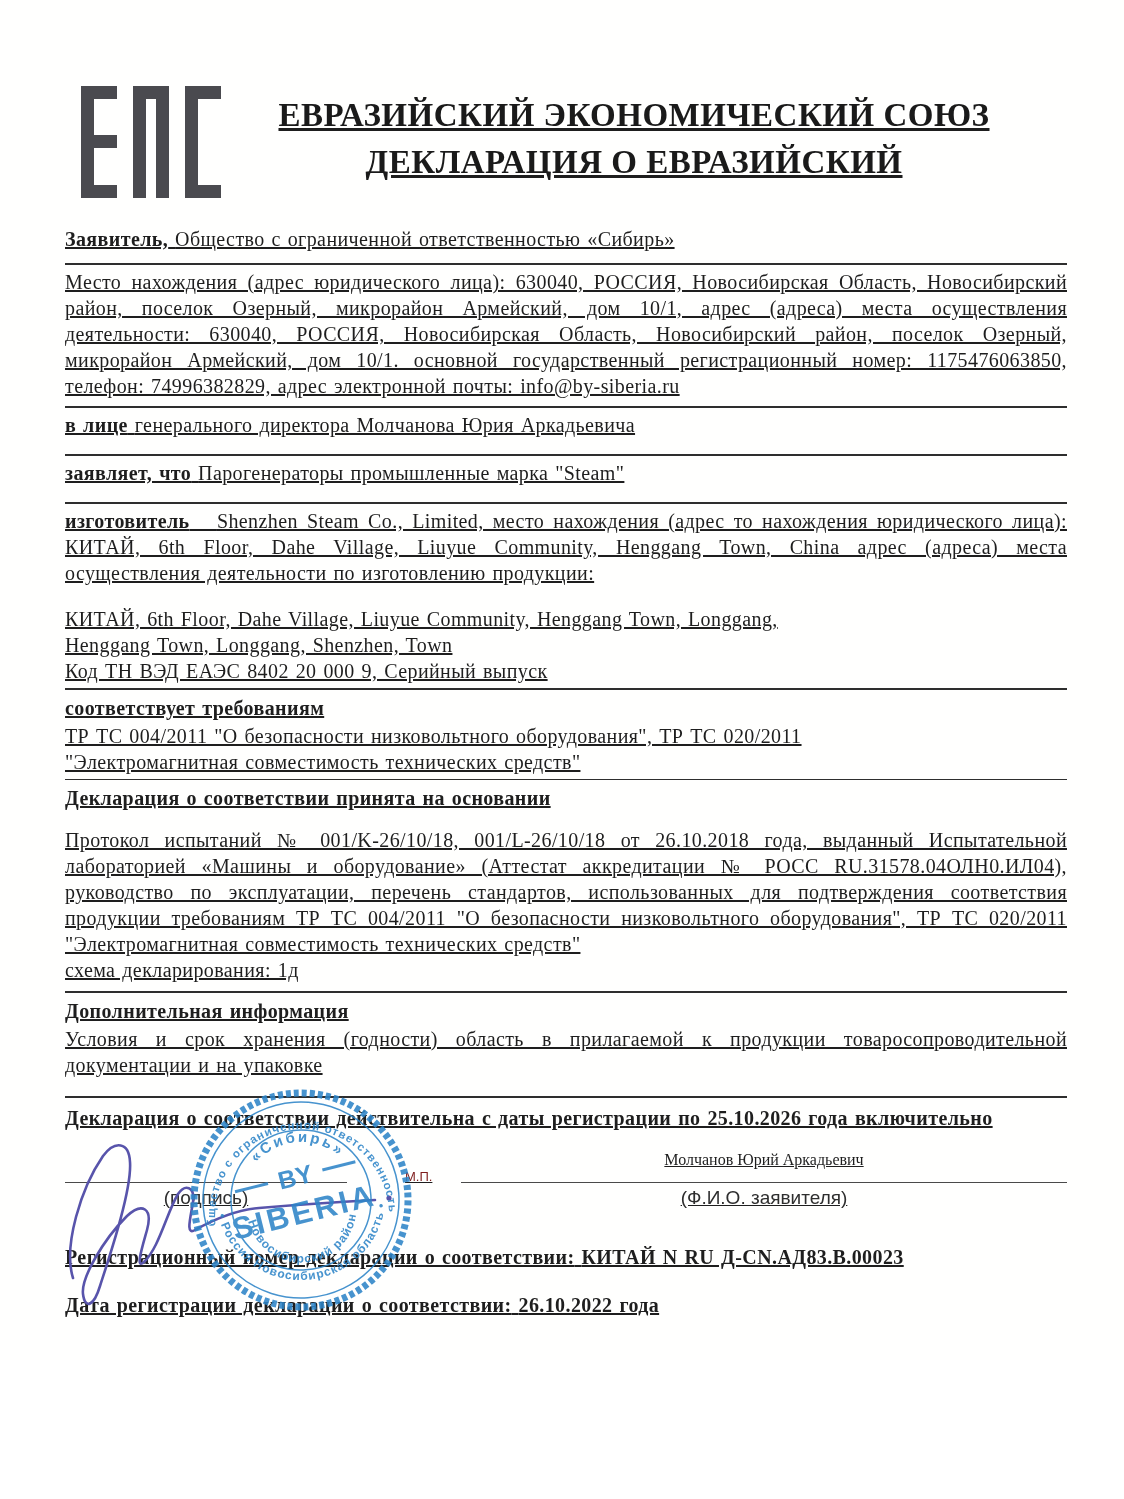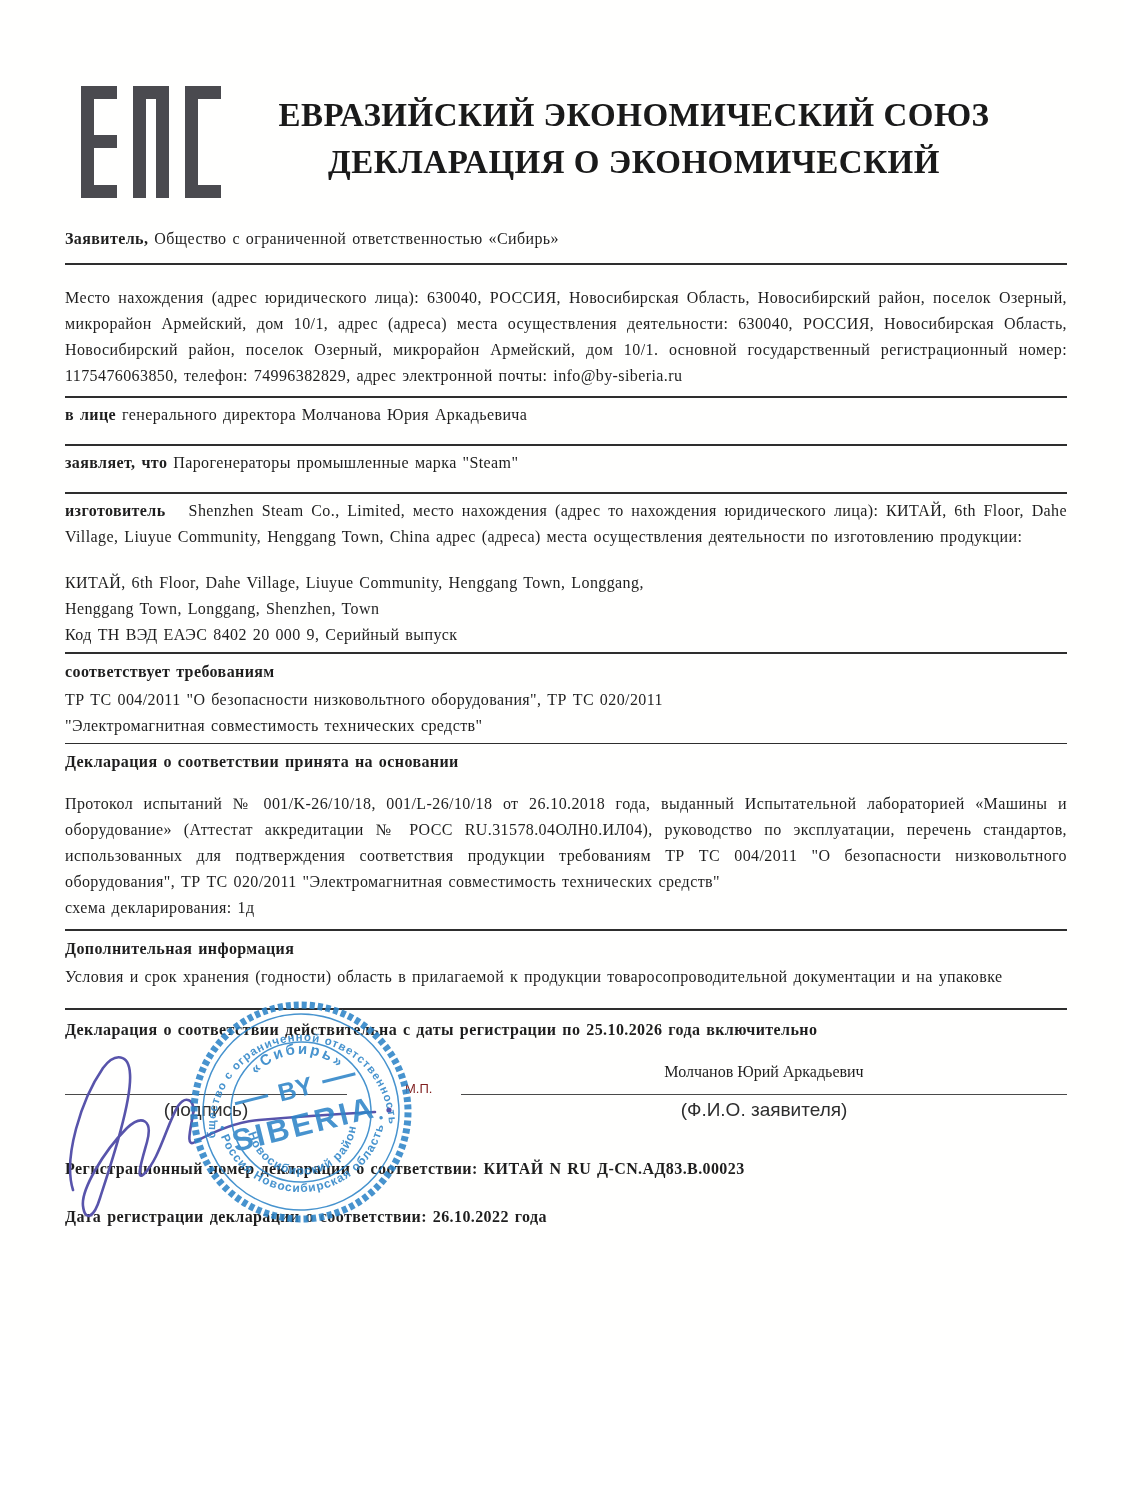--- a/index.html
+++ b/index.html
@@ -5,35 +5,36 @@
   html,body { margin:0; padding:0; background:#ffffff; }
   .page {
     position:relative;
     width:1124px; height:1360px;
     background:#fffffe;
     box-sizing:border-box;
     padding:86px 57px 0 65px;
     font-family:"Liberation Serif", serif;
     color:#1e1e1e;
     overflow:hidden;
+    text-decoration:underline;
   }
   
   .doc-header { display:flex; align-items:flex-start; }
   .eac-logo { width:140px; height:112px; margin-left:16px; flex:0 0 auto; }
   .titles { flex:1; text-align:center; font-weight:bold; font-size:33px; line-height:47px; letter-spacing:.5px; padding:6px 30px 0 10px; color:#1a1a1a; }
   
   .content { margin-top:24px; }
-  .content p, .content .ln { margin:0; font-size:16px; line-height:26px; letter-spacing:.4px; word-spacing:1.5px; }
+  .content p, .content .ln { margin:0; font-size:20px; line-height:26px; letter-spacing:.4px; word-spacing:1.5px; }
   .b { font-weight:bold; }
   .just { text-align:justify; }
   .hr { border-top:2px solid #2e2e2e; height:0; }
   .hr.thin { border-top-width:1.5px; }
   .mb4{margin-bottom:4px!important;} .mb8{margin-bottom:8px!important;}
   .p-applicant { margin-top:28px !important; margin-bottom:11px !important; }
-  .p-address { padding:20px 0 7px; }
+  .p-address { padding:4px 0 7px; }
   .p-inline { padding:4px 0 16px; }
   .sec-h { padding:5px 0 2px; }
   .p-basis { padding:14px 0 0; }
   .p-addinfo { padding:0 0 18px; }
   
   .validity-wrap { position:relative; margin-top:2px; }
   .p-validity { font-weight:bold; text-align:justify; word-spacing:8px; padding:5px 0 12px; }
   .sig-row { display:flex; align-items:flex-end; margin-top:4px; }
   .sig-left { width:282px; flex:0 0 auto; text-align:center; }
   .sig-mp { margin-left:58px; margin-bottom:26px; font-family:"Liberation Sans", sans-serif; font-size:13px; color:#7f1d1d; }
@@ -64,21 +65,21 @@
         <rect x="52" y="0" width="13" height="112"></rect>
         <rect x="75" y="0" width="13" height="112"></rect>
         <rect x="52" y="0" width="36" height="13"></rect>
         <rect x="104" y="0" width="13" height="112"></rect>
         <rect x="104" y="0" width="36" height="13"></rect>
         <rect x="104" y="99" width="36" height="13"></rect>
       </svg>
     </div>
     <div class="titles">
       <div>ЕВРАЗИЙСКИЙ ЭКОНОМИЧЕСКИЙ СОЮЗ</div>
-      <div>ДЕКЛАРАЦИЯ О ЭКОНОМИЧЕСКИЙ</div>
+      <div>ДЕКЛАРАЦИЯ О ЕВРАЗИЙСКИЙ</div>
     </div>
   </div>
 
   <div class="content">
 
     <p class="p-applicant"><span class="b">Заявитель,</span> <span>Общество с ограниченной ответственностью «Сибирь»</span></p>
 
     <div class="hr"></div>
 
     <p class="p-address just">Место нахождения (адрес юридического лица): 630040, РОССИЯ, Новосибирская Область, Новосибирский район, поселок Озерный, микрорайон Армейский, дом 10/1, адрес (адреса) места осуществления деятельности: 630040, РОССИЯ, Новосибирская Область, Новосибирский район, поселок Озерный, микрорайон Армейский, дом 10/1. основной государственный регистрационный номер: 1175476063850, телефон: 74996382829, адрес электронной почты: info@by-siberia.ru</p>

